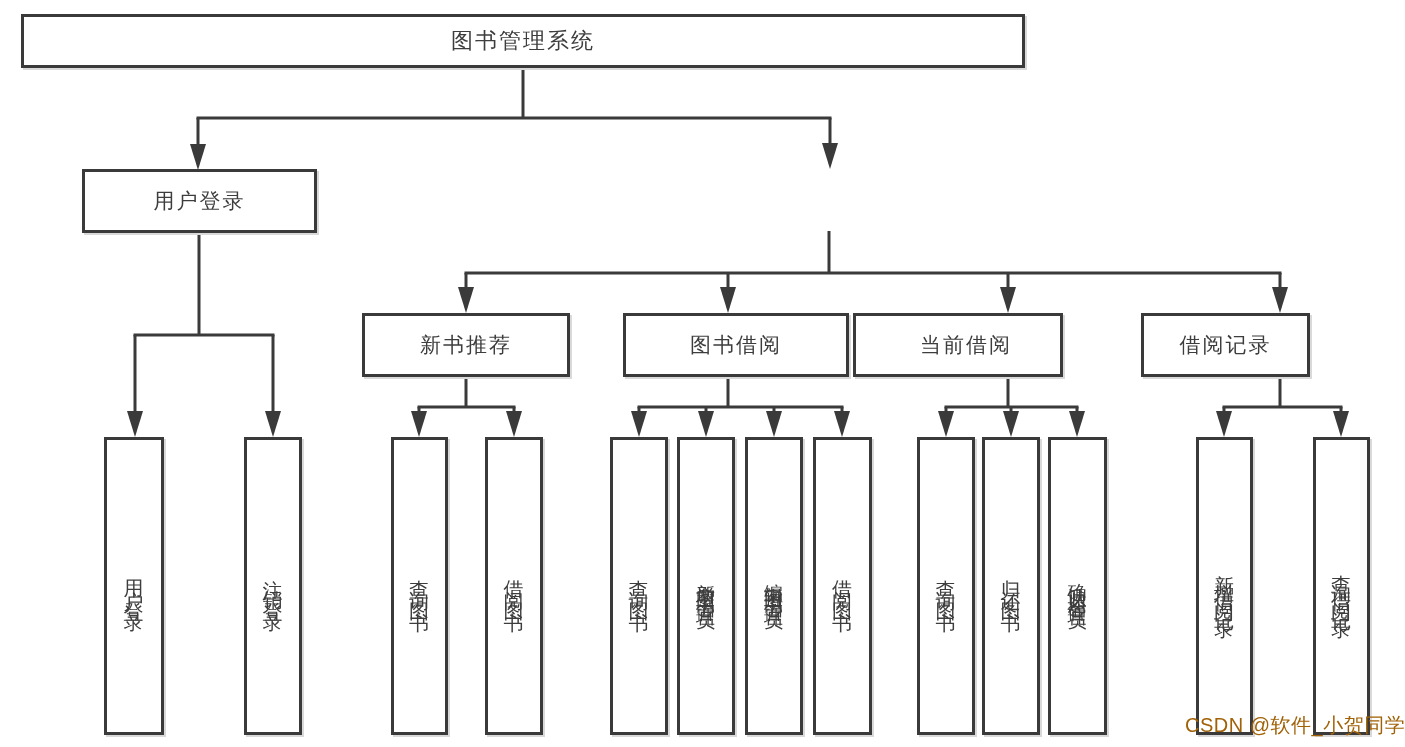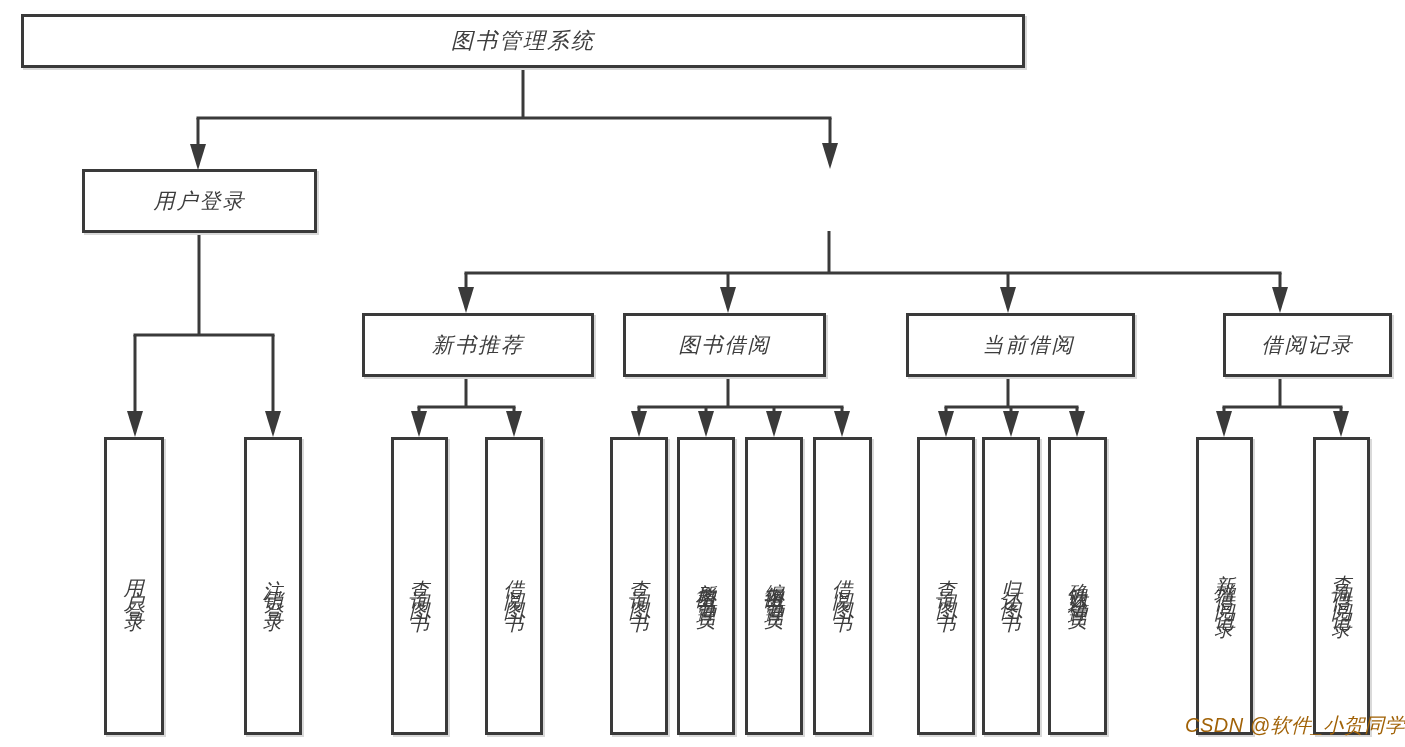--- a/index.html
+++ b/index.html
@@ -1,19 +1,18 @@
 <!DOCTYPE html>
 <html><head>
 <meta charset="utf-8">
 <style>
   html,body{margin:0;padding:0;background:#ffffff;}
   .canvas{
     position:relative;width:1405px;height:747px;background:#ffffff;overflow:hidden;
     font-family:"Liberation Sans","DejaVu Sans",sans-serif;
-    font-style:italic;
   }
   .wires{position:absolute;left:0;top:0;z-index:1;}
   .node{
     position:absolute;box-sizing:border-box;background:#ffffff;
     border:3px solid #3a3a3a;box-shadow:2px 2px 0 #d9d9d9;
     display:flex;align-items:center;justify-content:center;
     color:#3d3d3d;z-index:2;
   }
   .root{left:21px;top:14px;width:1004px;height:54px;font-size:22px;letter-spacing:2px;}
   .bbox{top:169px;height:64px;font-size:21px;letter-spacing:2px;}
@@ -104,30 +103,30 @@
   </svg>
 
   <div class="node root">
     <span>图书管理系统</span>
   </div>
 
   <div class="node bbox" style="left:82px;width:235px;">
     <span>用户登录</span>
   </div>
 
-  <div class="node gbox" style="left:362px;width:232px;">
+  <div class="node gbox" style="left:362px;width:208px;">
     <span>新书推荐</span>
   </div>
-  <div class="node gbox" style="left:623px;width:203px;">
+  <div class="node gbox" style="left:623px;width:226px;">
     <span>图书借阅</span>
   </div>
-  <div class="node gbox" style="left:906px;width:229px;padding-left:16px;">
+  <div class="node gbox" style="left:853px;width:210px;padding-left:16px;">
     <span>当前借阅</span>
   </div>
-  <div class="node gbox" style="left:1223px;width:169px;">
+  <div class="node gbox" style="left:1141px;width:169px;">
     <span>借阅记录</span>
   </div>
 
   <div class="node vbox" style="left:104px;width:60px;">
     <span>用户登录</span>
   </div>
   <div class="node vbox" style="left:244px;width:58px;">
     <span>注销登录</span>
   </div>
   <div class="node vbox" style="left:391px;width:57px;">

